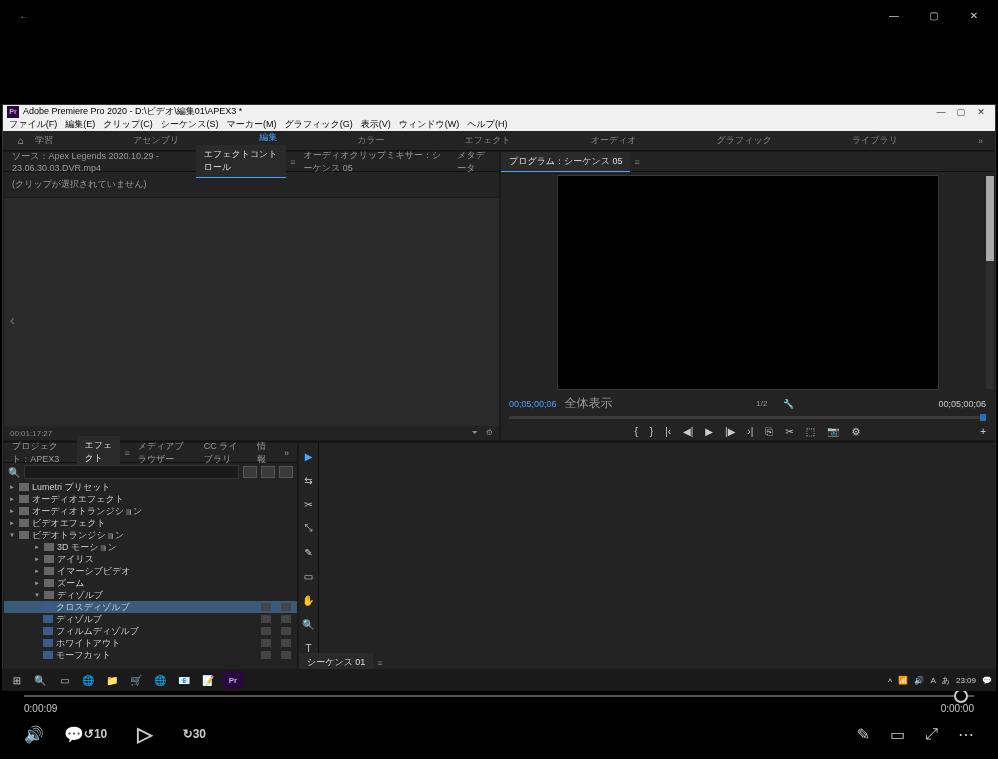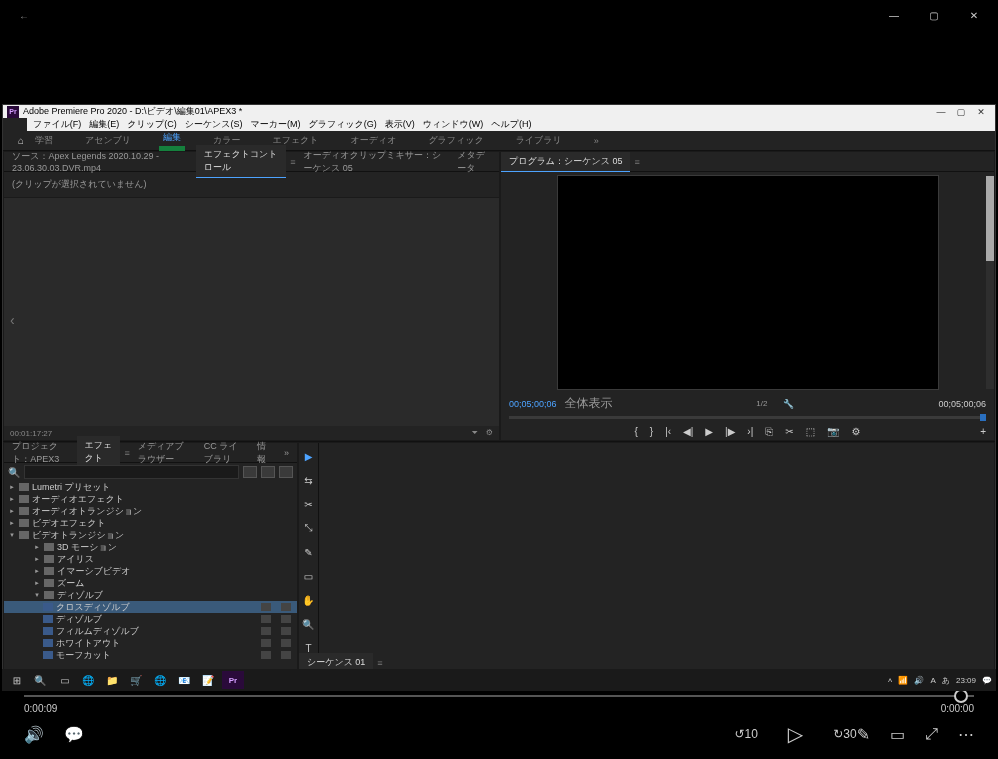--- a/index.html
+++ b/index.html
@@ -10,26 +10,26 @@
 .outer-back { width: 40px; height: 30px; display: flex; align-items: center; justify-content: center; color: #888; }
 .outer-winbtns { display: flex; }
 .outer-winbtns .wbtn { width: 40px; height: 30px; display: flex; align-items: center; justify-content: center; color: #ccc; }
 
 
 .premiere-window { position: absolute; top: 104px; left: 2px; right: 2px; bottom: 82px; background: #232323; display: flex; flex-direction: column; border: 1px solid #333; }
 .pr-titlebar { height: 17px; background: #f0f0f0; color: #000; display: flex; align-items: center; padding: 0 4px; font-size: 9px; }
 .pr-titlebar .pr-icon { width: 12px; height: 12px; background: #2a0a3a; margin-right: 4px; display:inline-flex; align-items:center; justify-content:center; color:#d49eff; font-size:7px; font-weight:bold;}
 .pr-titlebar .spacer { flex: 1; }
 .pr-titlebar .winctl { width: 20px; text-align: center; color: #333; }
-.pr-menubar { height: 16px; background: #f0f0f0; color: #000; display: flex; align-items: center; padding: 0 4px; font-size: 9px; gap: 4px; margin-left: 24px; }
+.pr-menubar { height: 16px; background: #f0f0f0; color: #000; display: flex; align-items: center; padding: 0 4px; font-size: 9px; gap: 4px; }
 .pr-menubar span { padding: 0 2px; }
 
 .pr-topbar { height: 20px; background: #232323; display: flex; align-items: center; padding: 0 8px; border-bottom: 1px solid #111; }
 .pr-home { width: 20px; height: 16px; display:flex; align-items:center; justify-content:center; color:#ccc; }
-.pr-workspaces { flex: 1; display: flex; align-items: center; justify-content: flex-start; gap: 24px; font-size: 9px; color: #888; }
+.pr-workspaces { flex: 1; display: flex; align-items: center; justify-content: space-between; gap: 24px; font-size: 9px; color: #888; }
 .pr-workspaces .ws { padding: 2px 4px; }
 .pr-workspaces .ws.active { color: #4da3ff; border-bottom: 7px solid #15803d; }
 
 .pr-body { flex: 1; display: flex; flex-direction: column; }
 .pr-upper { display: flex; height: 290px; }
 .pr-lower { display: flex; flex: 1; border-top: 1px solid #111; }
 
 .panel { background: #232323; border: 1px solid #1a1a1a; display: flex; flex-direction: column; }
 .panel-tabs { height: 20px; display: flex; align-items: center; border-bottom: 1px solid #111; font-size: 9px; color: #999; }
 .panel-tabs .tab { padding: 3px 8px; }
@@ -113,21 +113,21 @@
 .win-taskbar .tray { margin-left:auto; display:flex; align-items:center; gap:6px; color:#ccc; font-size:8px;}
 
 
 .media-overlay { position:absolute; left:0; right:0; bottom:0; height:82px; background:#000; padding: 8px 20px 4px; }
 .media-slider { height:6px; position:relative; margin:8px 4px 4px; }
 .media-slider .track { position:absolute; top:2px; left:0; right:0; height:2px; background:#555; }
 .media-slider .knob { position:absolute; right:6px; top:-4px; width:14px; height:14px; border-radius:50%; border:2px solid #ccc; background:#000;}
 .media-times { display:flex; justify-content:space-between; font-size:10px; color:#ccc; padding:0 4px;}
 .media-controls { display:flex; align-items:center; padding:8px 4px 0; }
 .media-controls .lft, .media-controls .rgt { display:flex; gap:20px; align-items:center; }
-.media-controls .mid { flex:1; display:flex; justify-content:flex-end; gap:30px; align-items:center; }
+.media-controls .mid { flex:1; display:flex; justify-content:flex-start; gap:30px; align-items:center;font-weight:bold; }
 .media-controls .cbtn { color:#ccc; font-size:16px; }
 </style>
 </head>
 <body>
 
 <div class="outer-titlebar">
   <div class="outer-back">←</div>
   <div class="outer-winbtns">
     <div class="wbtn">—</div>
     <div class="wbtn">▢</div>

